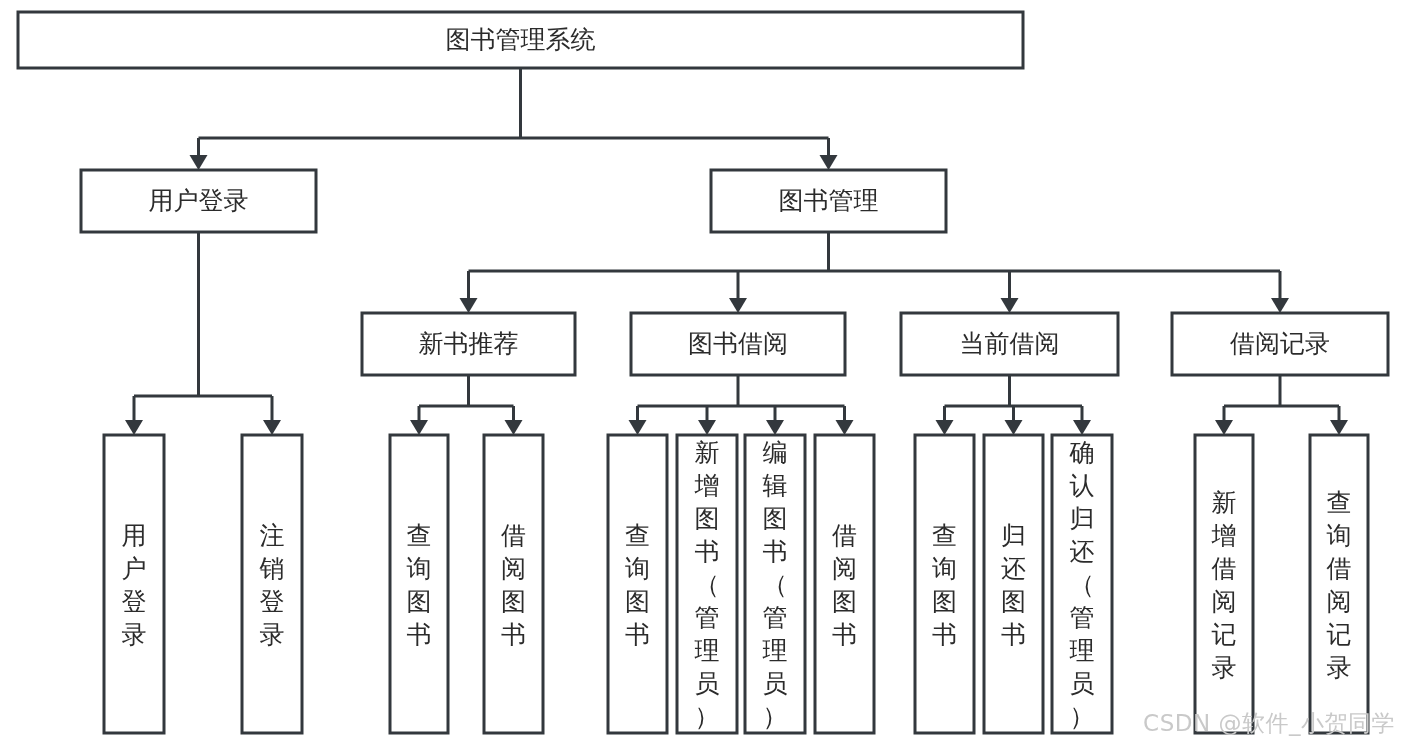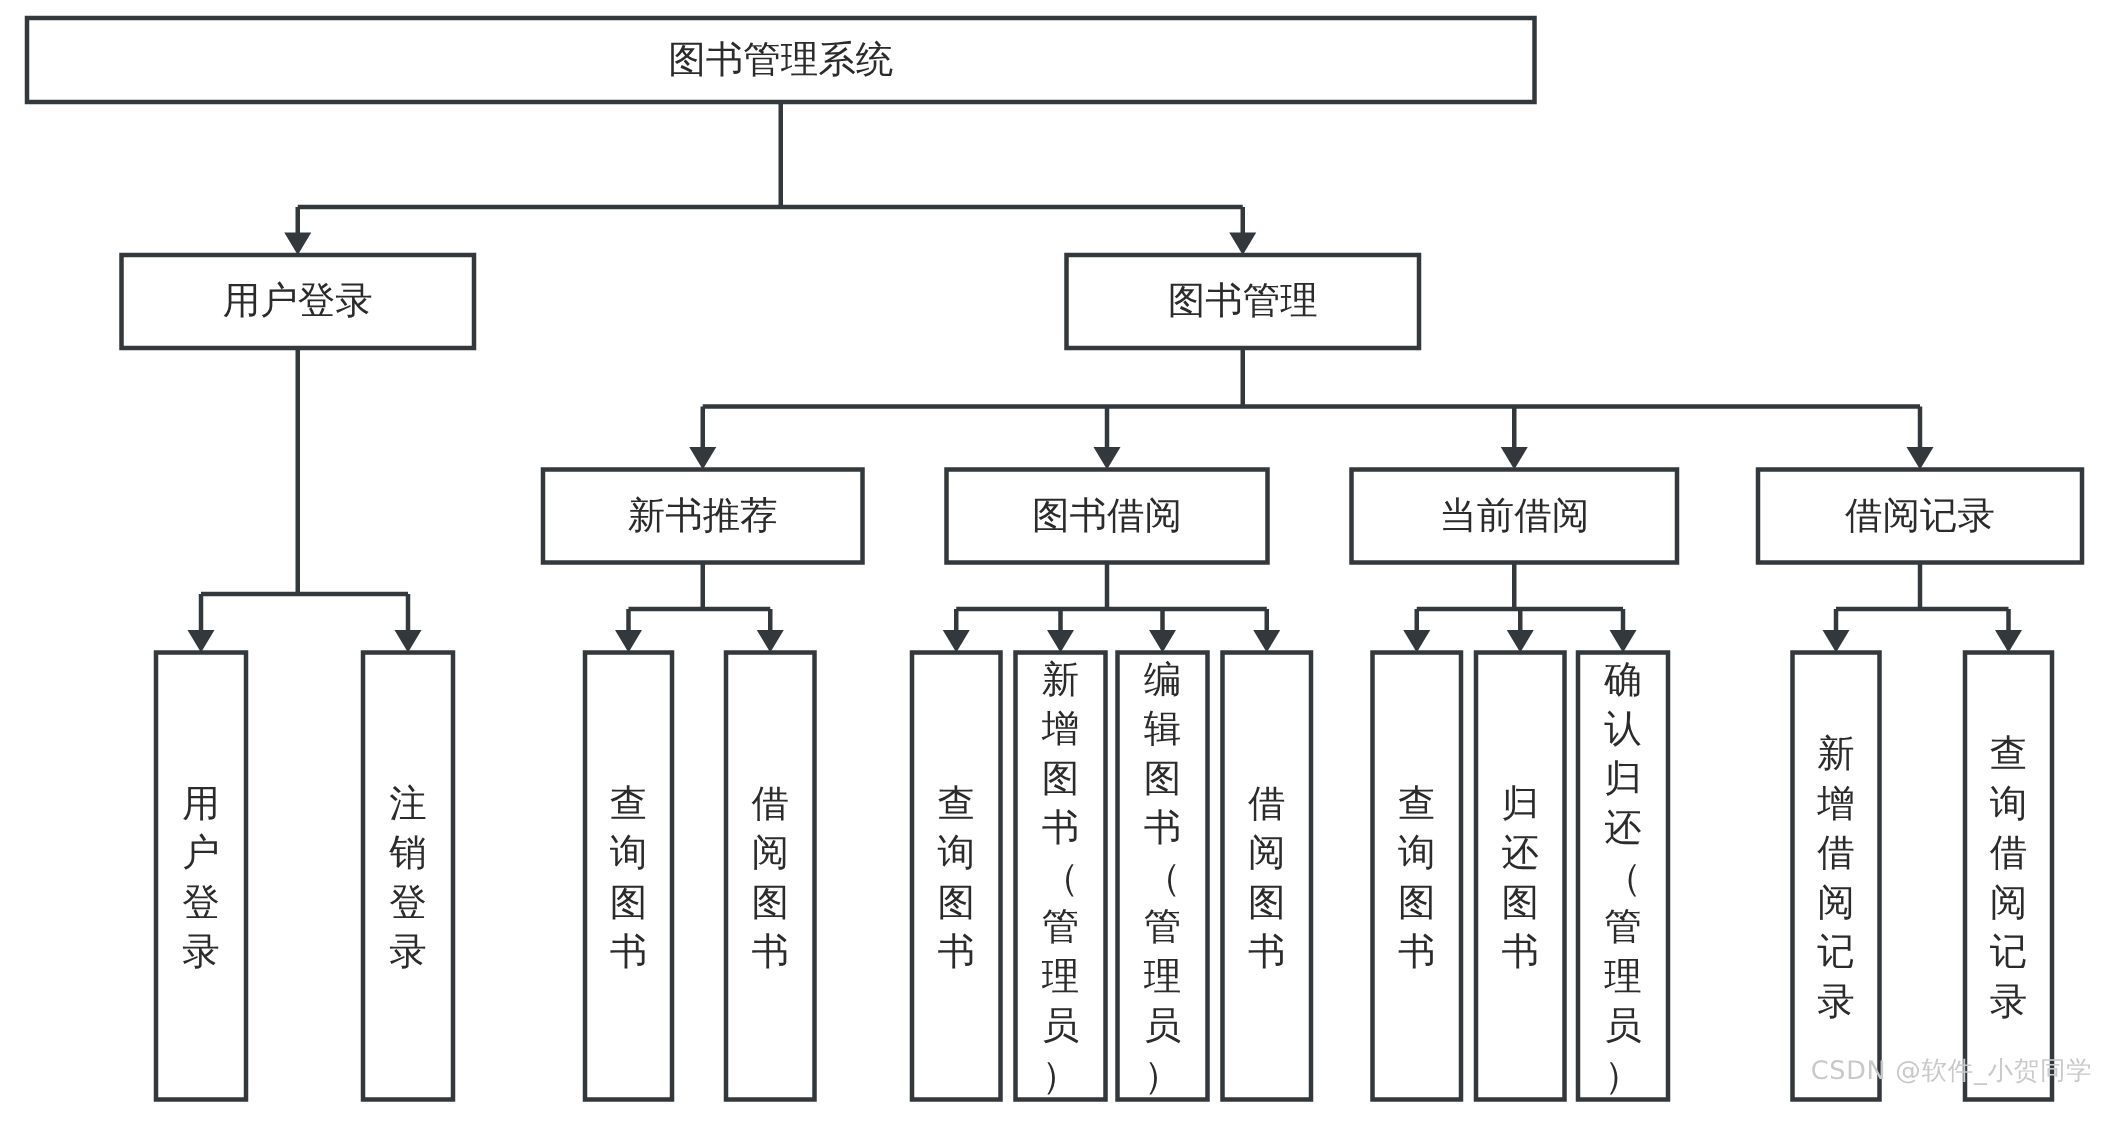--- a/index.html
+++ b/index.html
@@ -50,22 +50,22 @@
     stroke-width: 3;
     fill: none;
   }
   .arrow-head {
     fill: #33383d;
     stroke: none;
   }
   .watermark-text {
     position: absolute;
     right: 10px;
-    bottom: 22px;
-    font-size: 17px;
+    bottom: 8px;
+    font-size: 23px;
     color: #c9c9c9;
     font-family: "DejaVu Sans", "Liberation Sans", sans-serif;
     white-space: nowrap;
     letter-spacing: 0.5px;
     pointer-events: none;
   }
 </style>
 </head>
 <body>
 

